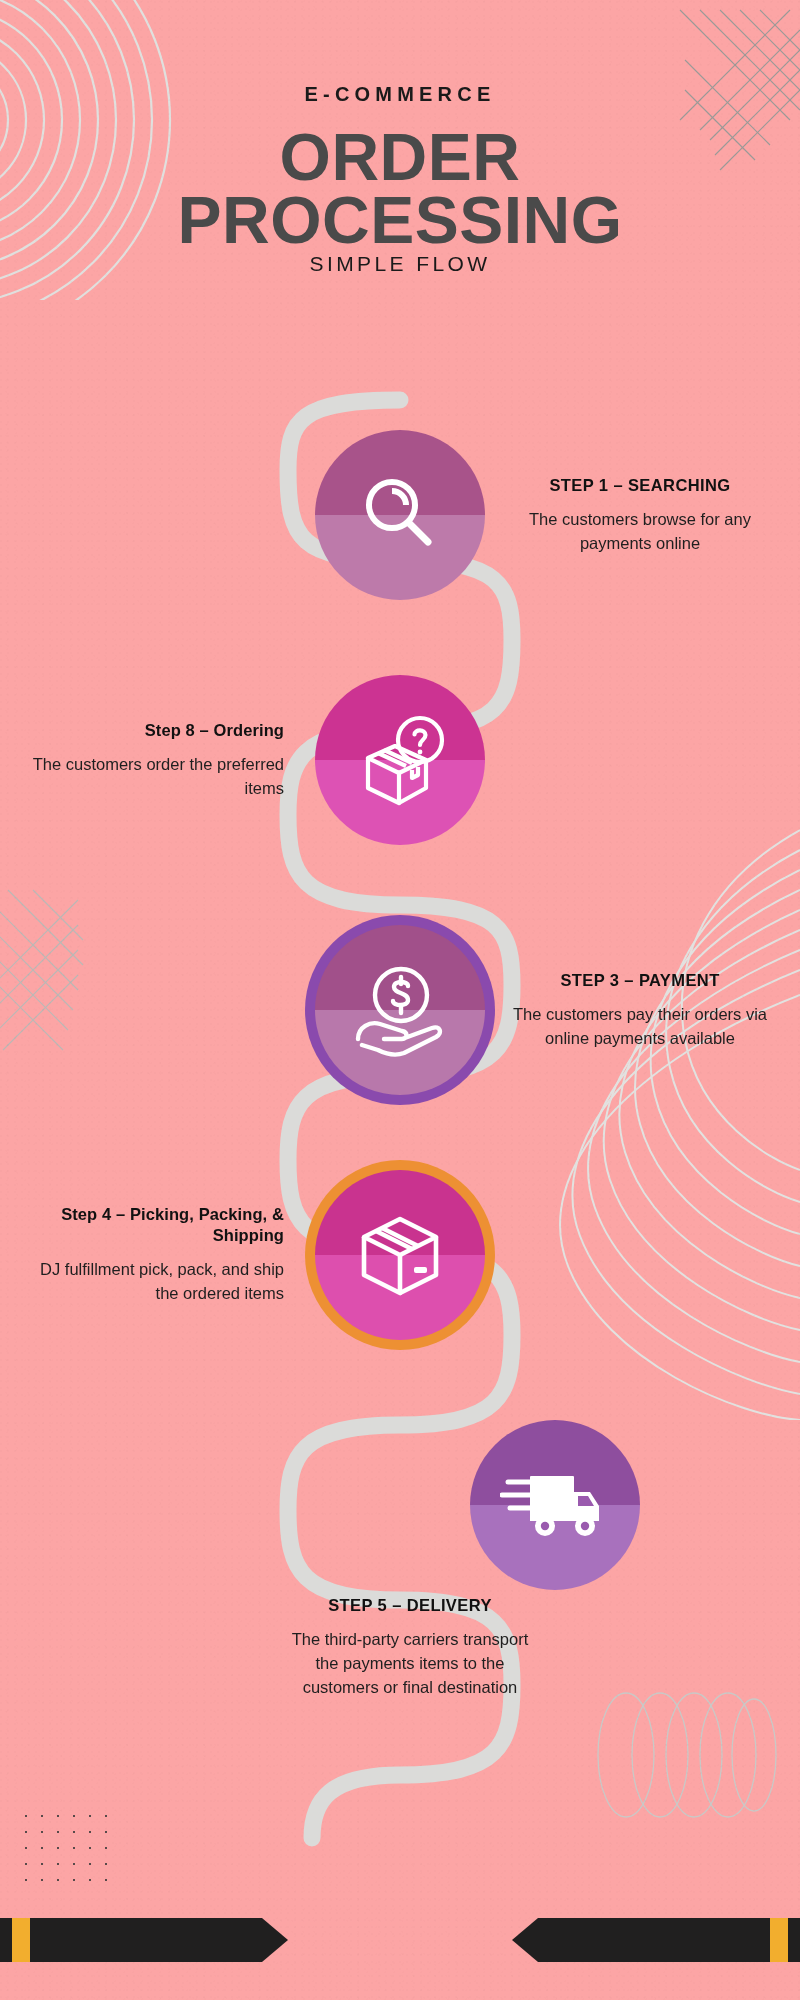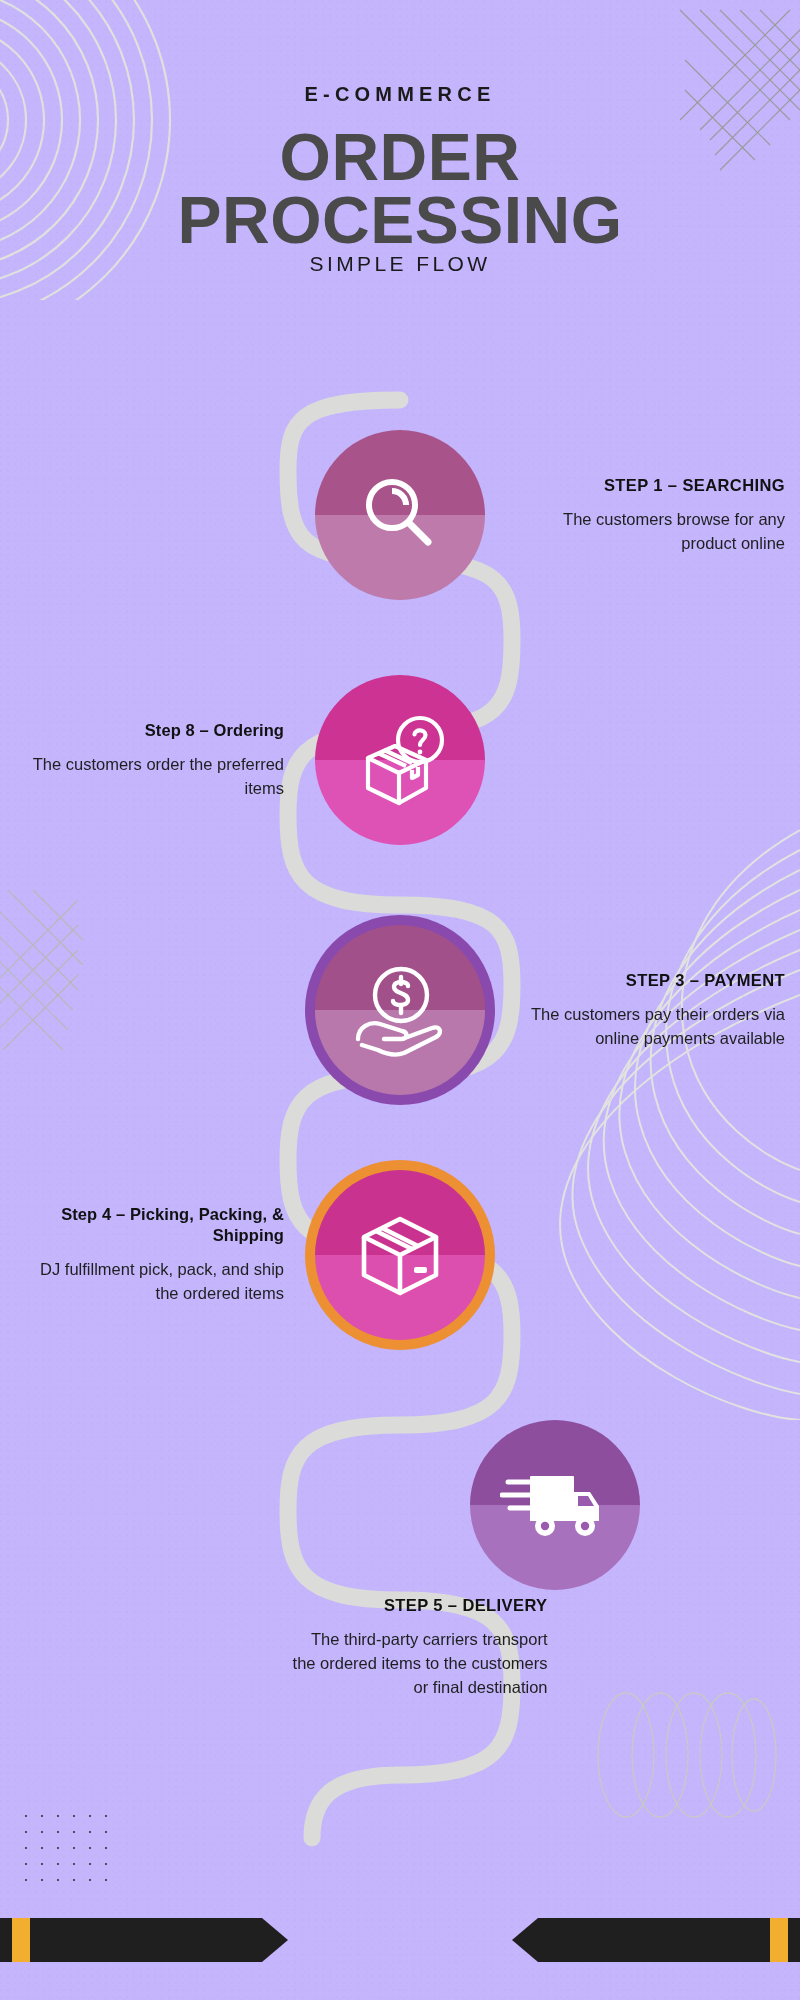--- a/index.html
+++ b/index.html
@@ -8,21 +8,21 @@
   html, body {
     width:800px; height:2000px;
     background:#f2f2f0;
     font-family:"Liberation Sans", sans-serif;
     overflow:hidden;
   }
 
   #page {
     position:relative;
     width:800px; height:2000px;
-    background:#c4b5fd;
+    background:#fca5a5;
     overflow:hidden;
   }
 
   
   .bg-layer {
     position:absolute; inset:0;
     pointer-events:none;
   }
   .bg-noise {
     position:absolute; inset:0;
@@ -108,21 +108,21 @@
   .circle svg {
     position:absolute;
     left:50%; top:50%;
     transform:translate(-50%,-50%);
   }
 
   .text-block {
     flex:0 0 260px;
     width:260px;
   }
-  .step.right .text-block { margin-left:35px; text-align:right; }
+  .step.right .text-block { margin-left:20px; text-align:center; }
   .step.left  .text-block { margin-right:26px; text-align:right; }
 
   .step-title {
     font-size:16.5px;
     font-weight:800;
     color:#111;
     line-height:1.28;
     letter-spacing:.1px;
   }
   .step-title.caps { letter-spacing:.4px; }
@@ -274,21 +274,21 @@
           <div class="half-bot" style="background:#bd7aaa"></div>
           <svg width="96" height="96" viewBox="0 0 96 96">
             <circle cx="40" cy="38" r="23" fill="none" stroke="#fff" stroke-width="6"></circle>
             <path d="M40 24 A14 14 0 0 1 54 38" fill="none" stroke="#fff" stroke-width="6" stroke-linecap="butt"></path>
             <line x1="57" y1="56" x2="76" y2="75" stroke="#fff" stroke-width="7" stroke-linecap="round"></line>
           </svg>
         </div>
       </div>
       <div class="text-block">
         <div class="step-title caps">STEP 1 – SEARCHING</div>
-        <div class="step-desc">The customers browse for any product online</div>
+        <div class="step-desc">The customers browse for any payments online</div>
       </div>
     </div>
 
     <div class="step left" style="top:670px;">
       <div class="circle-wrap">
         <div class="circle">
           <div class="half-top" style="background:#cc3392"></div>
           <div class="half-bot" style="background:#dd52b4"></div>
           <svg width="104" height="100" viewBox="0 0 104 100">
             <circle cx="72" cy="30" r="22" fill="none" stroke="#fff" stroke-width="4.2"></circle>
@@ -376,21 +376,21 @@
             <circle cx="45" cy="64" r="10" fill="#fff"></circle>
             <circle cx="45" cy="64" r="4.2" fill="#9a5aae"></circle>
             <circle cx="85" cy="64" r="10" fill="#fff"></circle>
             <circle cx="85" cy="64" r="4.2" fill="#9a5aae"></circle>
             <path d="M78 34 L88 34 L94 44 L78 44 Z" fill="#9a5aae"></path>
           </svg>
         </div>
       </div>
       <div class="text-block">
         <div class="step-title caps">STEP 5 – DELIVERY</div>
-        <div class="step-desc">The third-party carriers transport the ordered items to the customers or final destination</div>
+        <div class="step-desc">The third-party carriers transport the payments items to the customers or final destination</div>
       </div>
     </div>
 
 
   </div>
 
   <div class="dots-grid"></div>
 
   <div class="banner banner-left">
     <div class="stub" style="left:0;width:26px;"></div>

